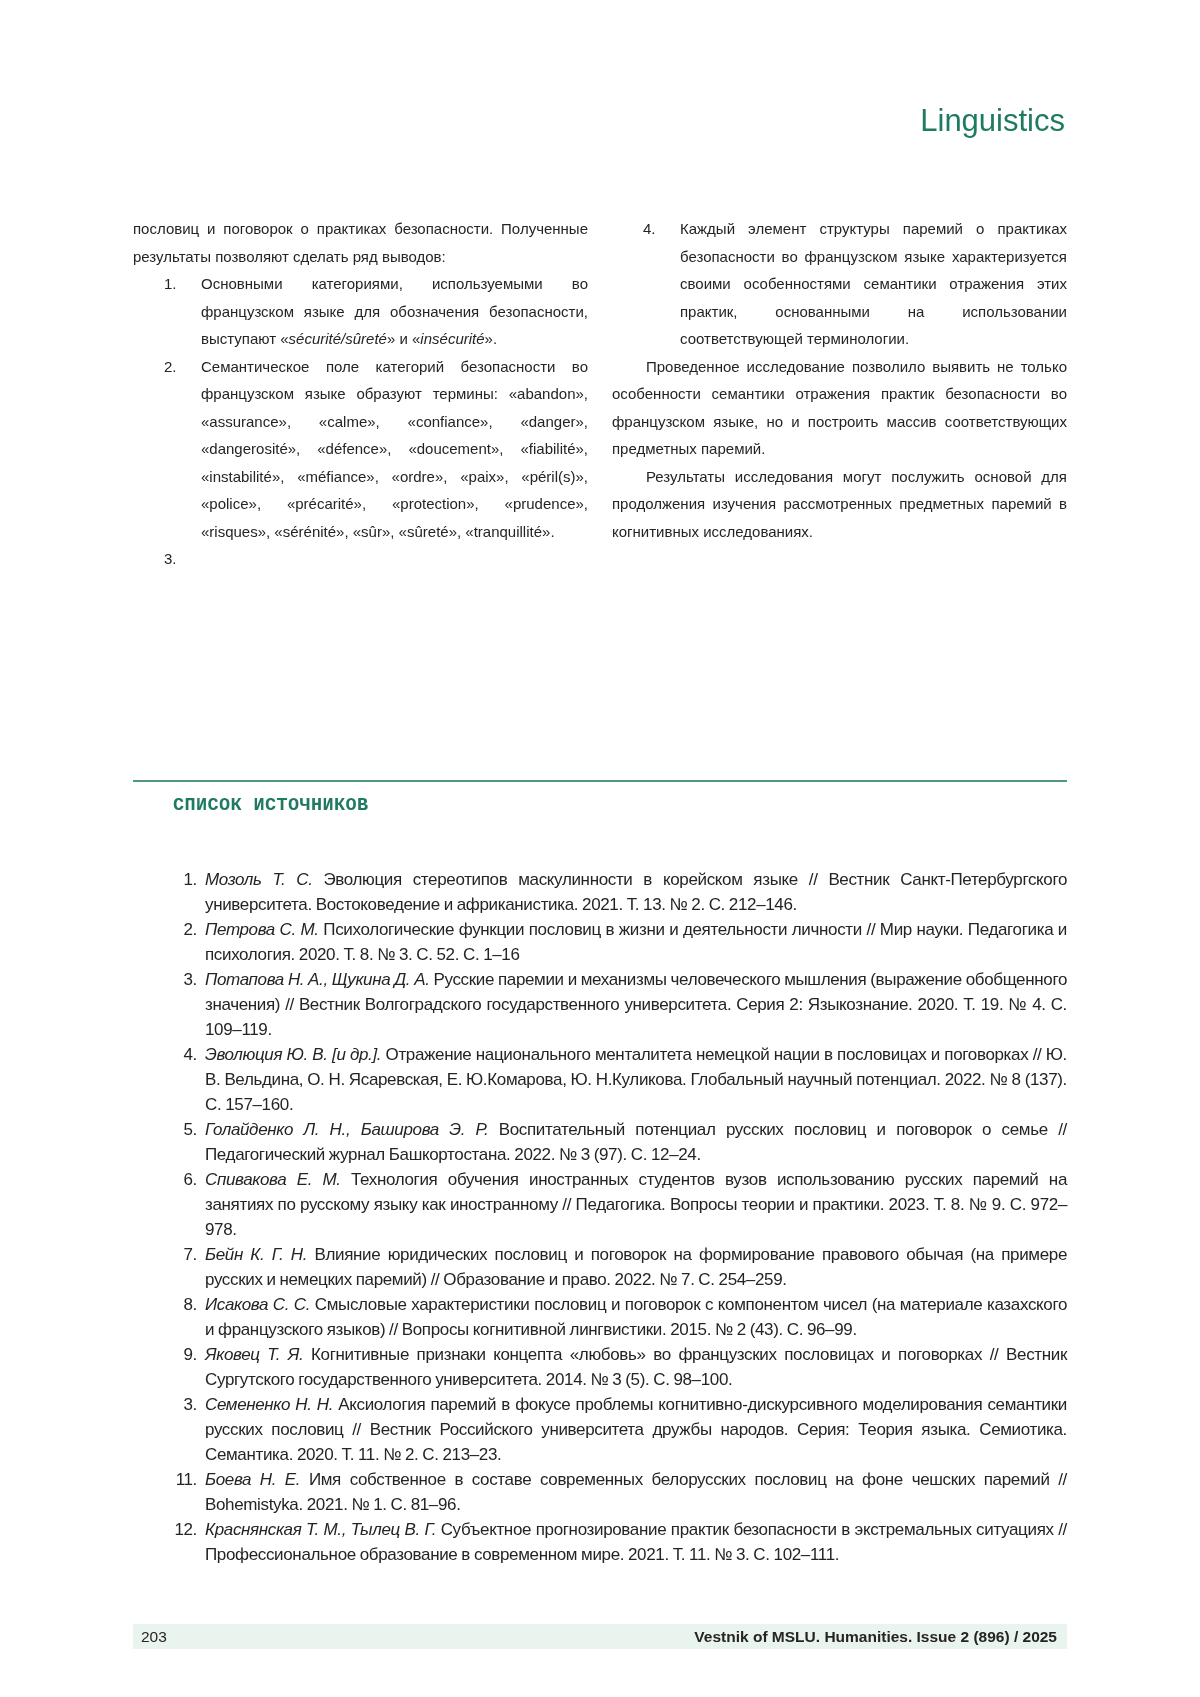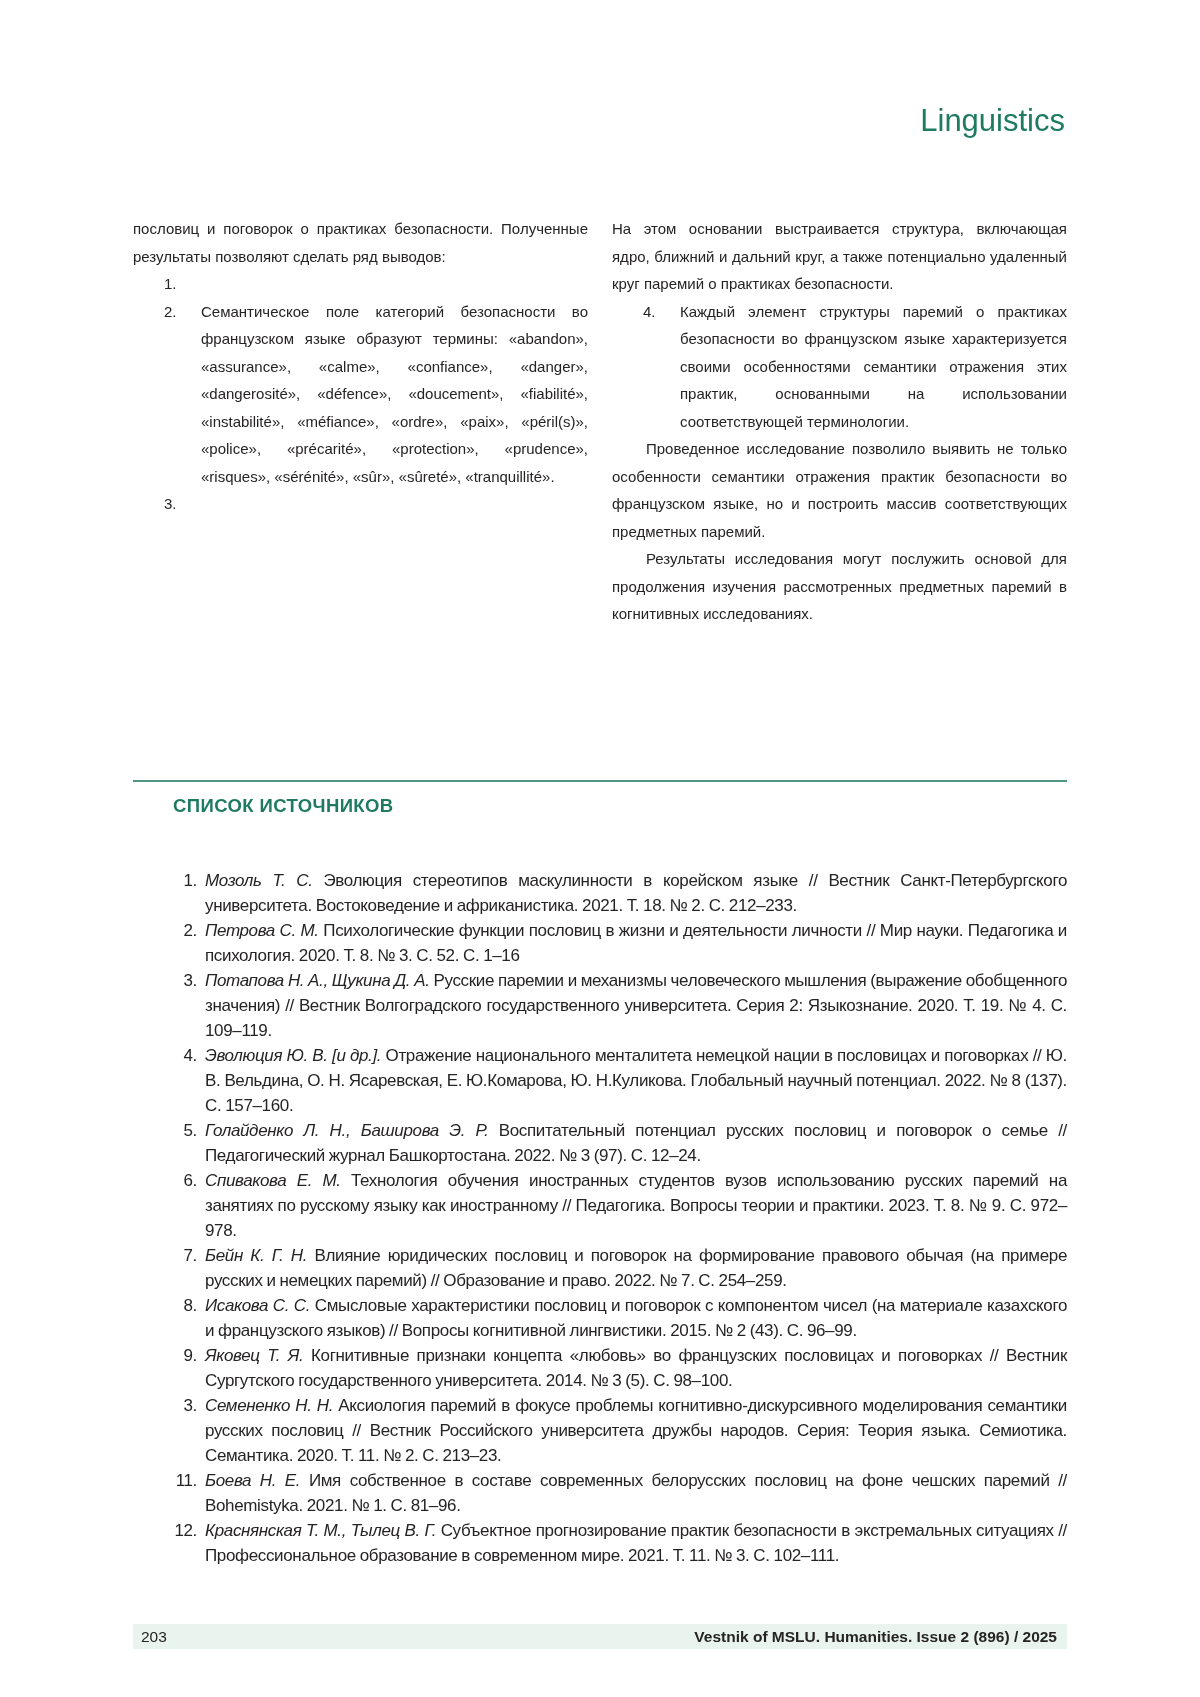--- a/index.html
+++ b/index.html
@@ -46,20 +46,21 @@
     position:absolute;top:748px;left:133px;width:934px;
   }
   .sources-rule{
     border:none;border-top:2px solid #4f9684;margin:0;
   }
   .sources-heading{
     margin:13px 0 0 40px;
     font-size:18.5px;font-weight:bold;
     letter-spacing:0.4px;
     color:#1e7a61;
+    font-family:Liberation Mono, monospace;
   }
   .refs{margin-top:51px;}
   .ref{
     display:flex;
     font-size:17px;line-height:25px;
     letter-spacing:-0.35px;word-spacing:-0.5px;
   }
   .ref-num{
     flex:0 0 72px;box-sizing:border-box;
     padding-right:8px;text-align:right;
@@ -85,54 +86,54 @@
     <span class="section-label">Linguistics</span>
   </div>
 
   <div class="columns">
 
     <div class="col">
       <p>пословиц и поговорок о практиках безопасности. Полученные результаты позволяют сделать ряд выводов:</p>
 
       <div class="li">
         <span class="li-num">1.</span>
+        <span class="li-text"><span>Основными категориями, используемыми во французском языке для обозначения безопасности, выступают «</span><i>sécurité/sûreté</i><span>» и «</span><i>insécurité</i><span>».</span></span>
       </div>
 
       <div class="li">
         <span class="li-num">2.</span>
         <span class="li-text">Семантическое поле категорий безопасности во французском языке образуют термины: «abandon», «assurance», «calme», «confiance», «danger», «dangerosité», «défence», «doucement», «fiabilité», «instabilité», «méfiance», «ordre», «paix», «péril(s)», «police», «précarité», «protection», «prudence», «risques», «sérénité», «sûr», «sûreté», «tranquillité».</span>
       </div>
 
       <div class="li">
         <span class="li-num">3.</span>
       </div>
     </div>
 
     <div class="col">
-      <p class="li-cont">На этом основании выстраивается структура, включающая ядро, ближний и дальний круг, а также потенциально удаленный круг паремий о практиках безопасности.</p>
 
       <div class="li">
         <span class="li-num">4.</span>
         <span class="li-text">Каждый элемент структуры паремий о практиках безопасности во французском языке характеризуется своими особенностями семантики отражения этих практик, основанными на использовании соответствующей терминологии.</span>
       </div>
 
       <p class="para">Проведенное исследование позволило выявить не только особенности семантики отражения практик безопасности во французском языке, но и построить массив соответствующих предметных паремий.</p>
       <p class="para">Результаты исследования могут послужить основой для продолжения изучения рассмотренных предметных паремий в когнитивных исследованиях.</p>
     </div>
 
   </div>
 
   <div class="sources">
     <hr class="sources-rule">
     <div class="sources-heading">СПИСОК ИСТОЧНИКОВ</div>
 
     <div class="refs">
       <div class="ref">
         <span class="ref-num">1.</span>
-        <span class="ref-body"><i>Мозоль Т. С.</i><span> Эволюция стереотипов маскулинности в корейском языке // Вестник Санкт-Петербургского университета. Востоковедение и африканистика. 2021. Т. 18. № 2. С. 212–233.</span></span>
+        <span class="ref-body"><i>Мозоль Т. С.</i><span> Эволюция стереотипов маскулинности в корейском языке // Вестник Санкт-Петербургского университета. Востоковедение и африканистика. 2021. Т. 13. № 2. С. 212–146.</span></span>
       </div>
       <div class="ref">
         <span class="ref-num">2.</span>
         <span class="ref-body"><i>Петрова С. М.</i><span> Психологические функции пословиц в жизни и деятельности личности // Мир науки. Педагогика и психология. 2020. Т. 8. № 3. С. 52. С. 1–16</span></span>
       </div>
       <div class="ref">
         <span class="ref-num">3.</span>
         <span class="ref-body"><i>Потапова Н. А., Щукина Д. А.</i><span> Русские паремии и механизмы человеческого мышления (выражение обобщенного значения) // Вестник Волгоградского государственного университета. Серия 2: Языкознание. 2020. Т. 19. № 4. С. 109–119.</span></span>
       </div>
       <div class="ref">

